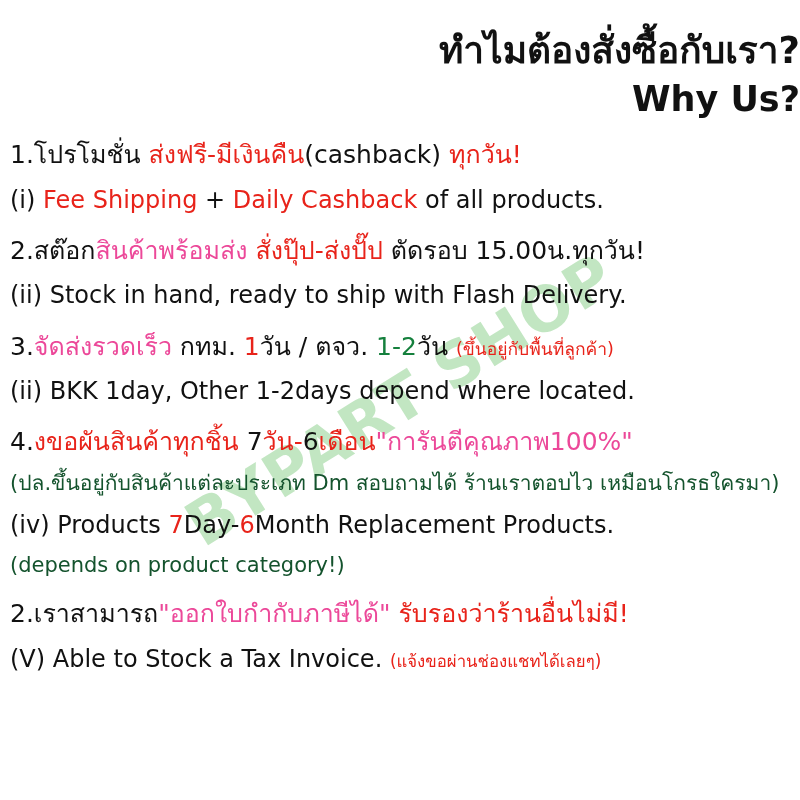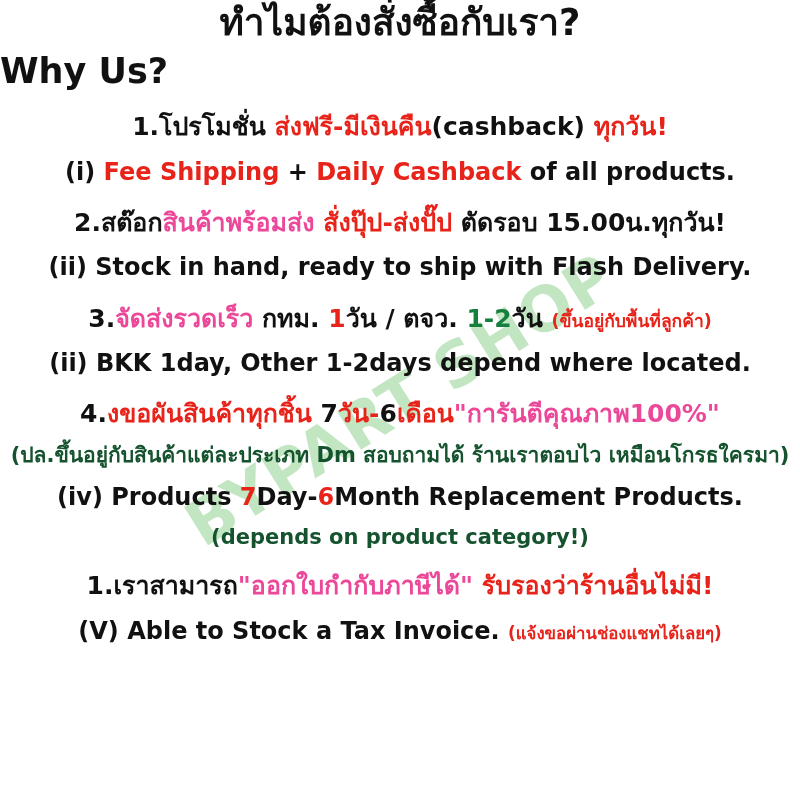--- a/index.html
+++ b/index.html
@@ -34,43 +34,44 @@
     white-space: nowrap;
     letter-spacing: 1px;
     pointer-events: none;
     z-index: 5;
   }
   .content {
     position: relative;
     z-index: 10;
   }
   .title-th {
-    text-align: center;
+    text-align: right;
     font-size: 37px;
     font-weight: bold;
     color: #111111;
+    padding-top: 28px;
     line-height: 1.25;
   }
   .title-en {
-    text-align: left;
+    text-align: right;
     font-size: 35px;
     font-weight: bold;
     color: #111111;
     padding-top: 4px;
     line-height: 1.2;
+    margin-left: 40px;
   }
   .block {
     padding: 0 10px;
   }
   .ln {
-    font-weight: bold;
+    font-weight: normal;
     color: #111111;
     line-height: 1.34;
     white-space: nowrap;
-    text-align: center;
   }
   .l-th { font-size: 25px; margin-top: 18px; }
   .l-en { font-size: 24px; margin-top: 12px; }
   .l-sub { font-size: 21px; margin-top: 10px; color: #14532d; }
   .red { color: #e8231a; }
   .blue { color: #ec4899; }
   .green { color: #15803d; }
   .blk { color: #111111; }
 </style>
 </head>
@@ -103,19 +104,19 @@
       </div>
 
       <div>
         <div class="ln l-th"><span class="blk">4.</span><span class="red">งขอผันสินค้าทุกชิ้น </span><span class="blk">7</span><span class="red">วัน-</span><span class="blk">6</span><span class="red">เดือน</span><span class="blue">"การันตีคุณภาพ100%"</span></div>
         <div class="ln l-sub">(ปล.ขึ้นอยู่กับสินค้าแต่ละประเภท Dm สอบถามได้ ร้านเราตอบไว เหมือนโกรธใครมา)</div>
         <div class="ln l-en"><span class="blk">(iv) Products </span><span class="red">7</span><span class="blk">Day-</span><span class="red">6</span><span class="blk">Month Replacement Products.</span></div>
         <div class="ln l-sub">(depends on product category!)</div>
       </div>
 
       <div>
-        <div class="ln l-th"><span class="blk">1.เราสามารถ</span><span class="blue">"ออกใบกำกับภาษีได้"</span><span class="red"> รับรองว่าร้านอื่นไม่มี!</span></div>
+        <div class="ln l-th"><span class="blk">2.เราสามารถ</span><span class="blue">"ออกใบกำกับภาษีได้"</span><span class="red"> รับรองว่าร้านอื่นไม่มี!</span></div>
         <div class="ln l-en"><span class="blk"> (V) Able to Stock a Tax Invoice.  </span><span class="red" style="font-size: 0.7em;">(แจ้งขอผ่านช่องแชทได้เลยๆ)</span></div>
       </div>
 
     </div>
   </div>
 </div>
 
 </body></html>

